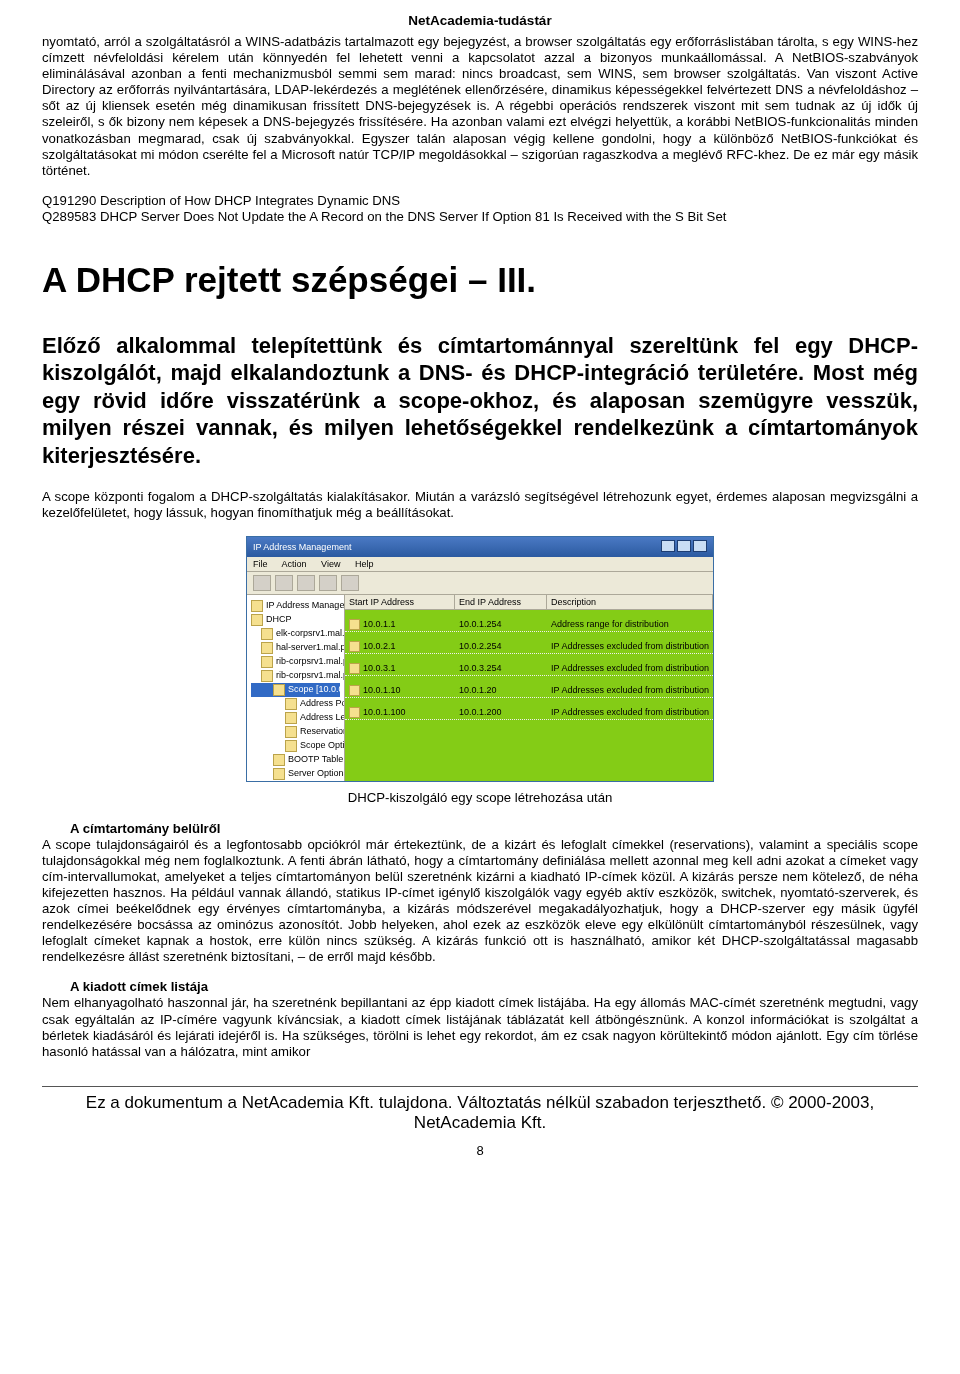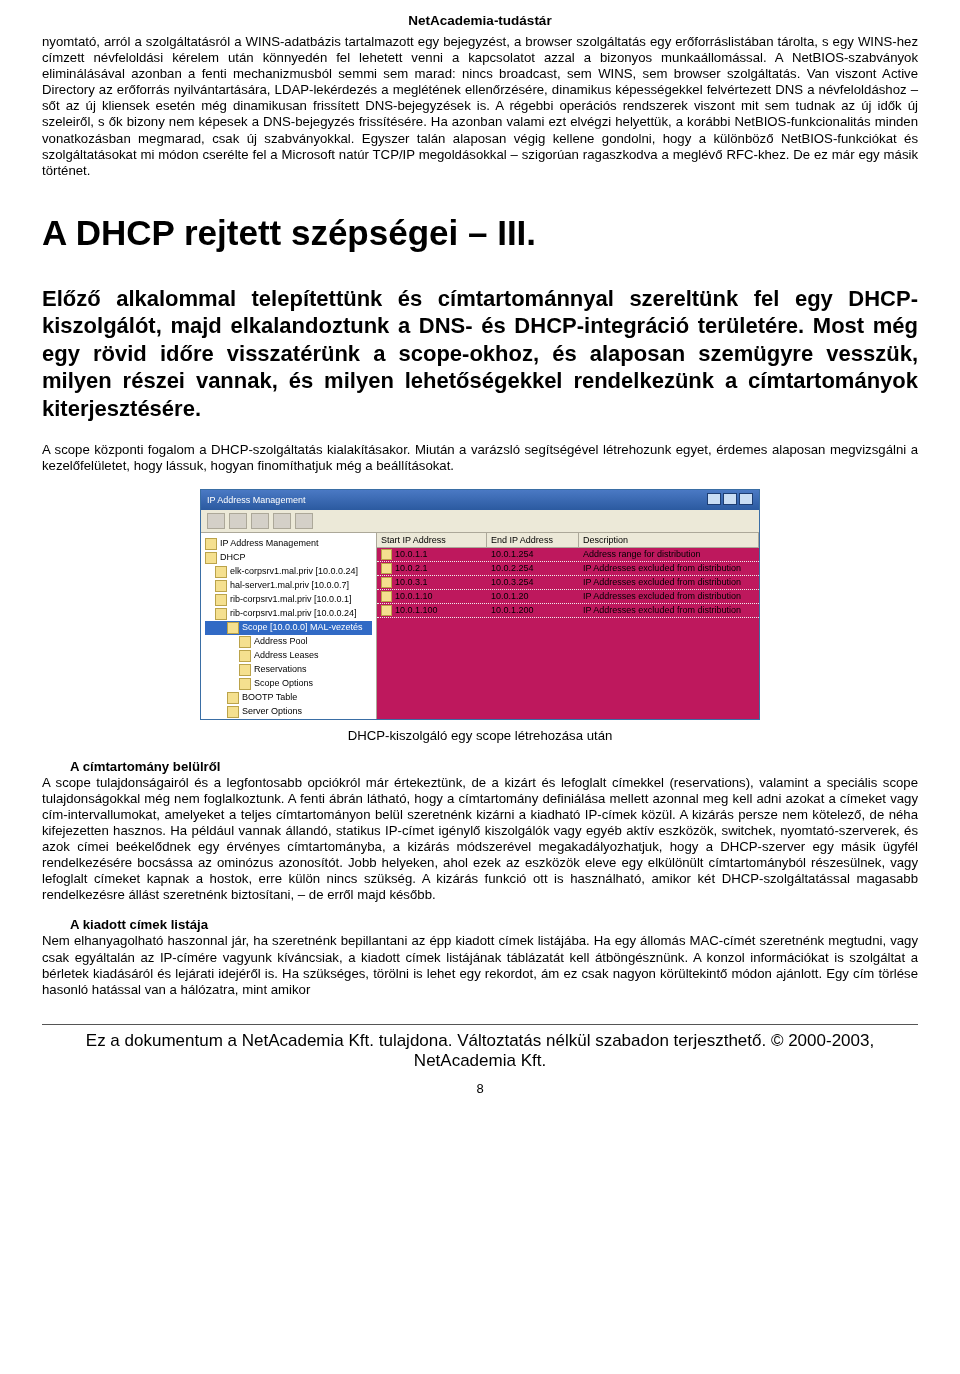--- a/index.html
+++ b/index.html
@@ -31,21 +31,21 @@
     margin: 28px 0 32px 0;
   }
   .lead {
     font-weight: bold;
     text-align: justify;
     font-size: 22px;
     line-height: 1.25;
     margin-bottom: 20px;
   }
   .section-label { font-weight: bold; margin-left: 28px; }
-  figure.screenshot { margin: 14px auto 8px auto; width: 560px; }
+  figure.screenshot { margin: 14px auto 8px auto; width: 468px; }
   .figcap { text-align: center; font-weight: normal; margin: 6px 0 16px 0; }
   .footer-bar {
     text-align: center;
     border-top: 1px solid #555;
     margin-top: 26px;
     padding-top: 6px;
     font-size: 17px;
   }
   .pagenum { text-align: center; margin-top: 10px; font-size: 13px; }
 
@@ -58,49 +58,57 @@
   .toolbar { background:#ece9d8; padding:3px 6px; border-bottom:1px solid #aca899; display:flex; gap:4px; }
   .toolbar .tb { width:18px; height:16px; background:#d4d0c8; border:1px solid #aca899; }
   .winbody { display:flex; height:186px; background:#fff; }
   .treepane { width:176px; border-right:1px solid #aca899; background:#fff; padding:4px 4px; overflow:hidden; }
   .treepane .ti { white-space:nowrap; padding:1px 0; }
   .treepane .ti::before { content:""; display:inline-block; width:10px; height:10px; margin-right:3px; background:#f5e08f; border:1px solid #bba34a; vertical-align:middle; }
   .treepane .lvl1 { padding-left:10px; }
   .treepane .lvl2 { padding-left:22px; }
   .treepane .lvl3 { padding-left:34px; }
   .treepane .sel { background:#316ac5; color:#fff; }
-  .listpane { flex:1; background:#be185d; }
+  .listpane { flex:1; background:#84cc16; }
   .listhdr { display:flex; background:#ece9d8; border-bottom:1px solid #aca899; }
   .listhdr div { padding:2px 4px; border-right:1px solid #aca899; font-size:9px; }
-  .listrow { display:flex; border-bottom:1px dotted #eee; }
+  .listrow { display:flex; border-bottom:1px dotted #eee;margin-top:8px; }
   .listrow div { padding:1px 4px; font-size:9px; white-space:nowrap; overflow:hidden; }
   .c1 { width:110px; } .c2 { width:92px; } .c3 { flex:1; }
   .listrow .c1::before { content:""; display:inline-block; width:9px; height:9px; margin-right:3px; background:#f5e08f; border:1px solid #bba34a; vertical-align:middle; }
 </style>
 </head>
 <body>
 
 <div class="header-bar">NetAcademia-tudástár</div>
 
 <p class="body-para">nyomtató, arról a szolgáltatásról a WINS-adatbázis tartalmazott egy bejegyzést, a browser szolgáltatás egy erőforráslistában tárolta, s egy WINS-hez címzett névfeloldási kérelem után könnyedén fel lehetett venni a kapcsolatot azzal a bizonyos munkaállomással. A NetBIOS-szabványok eliminálásával azonban a fenti mechanizmusból semmi sem marad: nincs broadcast, sem WINS, sem browser szolgáltatás. Van viszont Active Directory az erőforrás nyilvántartására, LDAP-lekérdezés a meglétének ellenőrzésére, dinamikus képességekkel felvértezett DNS a névfeloldáshoz – sőt az új kliensek esetén még dinamikusan frissített DNS-bejegyzések is. A régebbi operációs rendszerek viszont mit sem tudnak az új idők új szeleiről, s ők bizony nem képesek a DNS-bejegyzés frissítésére. Ha azonban valami ezt elvégzi helyettük, a korábbi NetBIOS-funkcionalitás minden vonatkozásban megmarad, csak új szabványokkal. Egyszer talán alaposan végig kellene gondolni, hogy a különböző NetBIOS-funkciókat és szolgáltatásokat mi módon cserélte fel a Microsoft natúr TCP/IP megoldásokkal – szigorúan ragaszkodva a meglévő RFC-khez. De ez már egy másik történet.</p>
 
 <div class="refs">
+  <div>Q191290 Description of How DHCP Integrates Dynamic DNS</div>
+  <div>Q289583 DHCP Server Does Not Update the A Record on the DNS Server If Option 81 Is Received with the S Bit Set</div>
 </div>
 
 <h1 class="main-title">A DHCP rejtett szépségei – III.</h1>
 
 <p class="lead">Előző alkalommal telepítettünk és címtartománnyal szereltünk fel egy DHCP-kiszolgálót, majd elkalandoztunk a DNS- és DHCP-integráció területére. Most még egy rövid időre visszatérünk a scope-okhoz, és alaposan szemügyre vesszük, milyen részei vannak, és milyen lehetőségekkel rendelkezünk a címtartományok kiterjesztésére.</p>
 
 <p class="body-para">A scope központi fogalom a DHCP-szolgáltatás kialakításakor. Miután a varázsló segítségével létrehozunk egyet, érdemes alaposan megvizsgálni a kezelőfelületet, hogy lássuk, hogyan finomíthatjuk még a beállításokat.</p>
 
 <figure class="screenshot">
   <div class="win">
     <div class="titlebar">
       <span>IP Address Management</span>
       <span class="wbtns"><span></span><span></span><span></span></span>
+    </div>
+    <div class="menubar">
+      <span>File</span>
+      <span>Action</span>
+      <span>View</span>
+      <span>Help</span>
     </div>
     <div class="toolbar">
       <div class="tb"></div>
       <div class="tb"></div>
       <div class="tb"></div>
       <div class="tb"></div>
       <div class="tb"></div>
     </div>
     <div class="winbody">
       <div class="treepane" id="treepane">

